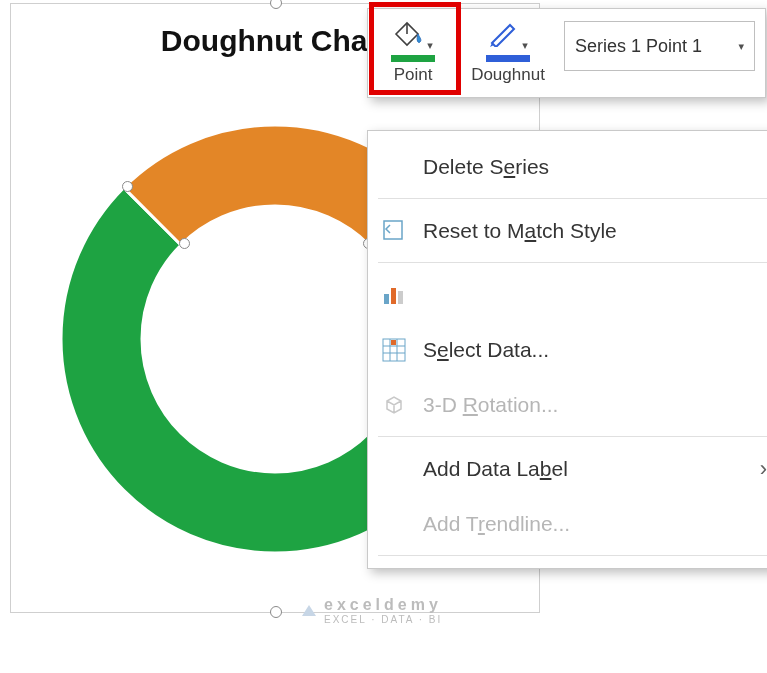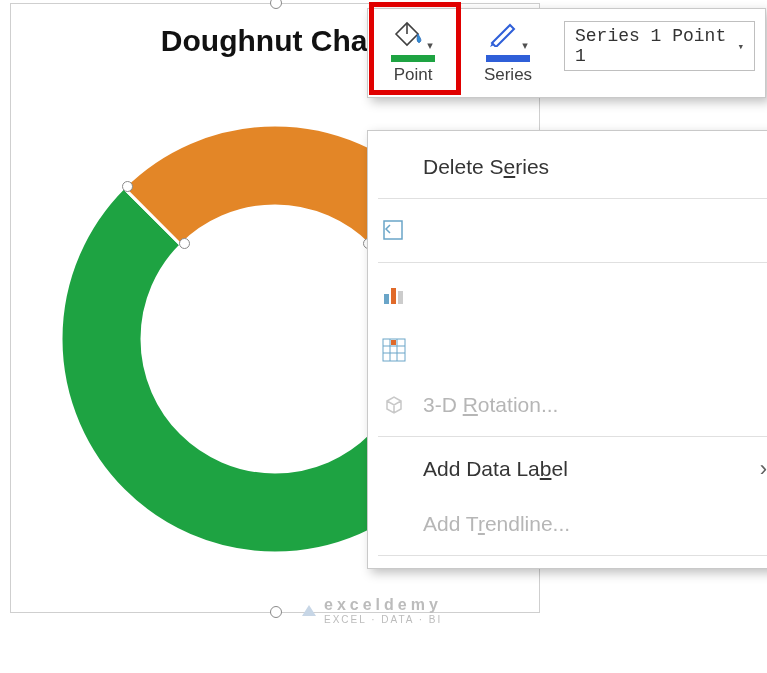--- a/index.html
+++ b/index.html
@@ -103,21 +103,20 @@
   .tb-elem-sel {
     display:flex;
     align-items:center;
     margin: 12px 10px 12px 6px;
     border: 1px solid #bfbfbf;
     padding: 0 10px;
     font-size: 18px;
     color: #333;
     height: 50px;
     flex: 1;
-    font-family: Liberation Mono, monospace;
   }
   .tb-elem-sel .drop-caret { margin-left: auto; }
 
   
   .ctx-menu {
     position: absolute;
     left: 367px;
     top: 130px;
     width: 411px;
     background: #fff;
@@ -214,21 +213,21 @@
     <span class="icon-row">
       <span>
         <svg width="30" height="26" viewBox="0 0 30 26">
           <path d="M4 22 L22 4 L26 8 L8 26 Z" fill="none" stroke="#2f5fd8" stroke-width="2"></path>
           <path d="M4 22 L2 26 L6 24 Z" fill="#2f5fd8"></path>
         </svg>
       </span>
       <span class="drop-caret">▾</span>
     </span>
     <span style="width:44px;height:7px;background:#2f5fd8;"></span>
-    <span>Series</span>
+    <span>Doughnut</span>
   </div>
 
   <div class="tb-elem-sel">
     <span>Series 1 Point 1</span>
     <span class="drop-caret">▾</span>
   </div>
 </div>
 
 <div class="ctx-menu">
   <div class="ctx-item">
@@ -236,20 +235,21 @@
     <span>Delete S<span class="ctx-accel">e</span>ries</span>
   </div>
   <div class="ctx-sep"></div>
   <div class="ctx-item">
     <span class="ctx-icon">
       <svg width="26" height="26" viewBox="0 0 26 26">
           <rect x="3" y="3" width="18" height="18" fill="none" stroke="#6aa5c8" stroke-width="1.5"></rect>
           <path d="M9 7 L5 11 L9 15" fill="none" stroke="#6aa5c8" stroke-width="1.5"></path>
         </svg>
     </span>
+    <span>Reset to M<span class="ctx-accel">a</span>tch Style</span>
   </div>
   <div class="ctx-sep"></div>
   <div class="ctx-item">
     <span class="ctx-icon">
       <svg width="26" height="26" viewBox="0 0 26 26">
           <rect x="3" y="12" width="5" height="10" fill="#6aa5c8"></rect>
           <rect x="10" y="6" width="5" height="16" fill="#e06a2a"></rect>
           <rect x="17" y="9" width="5" height="13" fill="#ccc"></rect>
         </svg>
     </span>
@@ -258,20 +258,21 @@
     <span class="ctx-icon">
       <svg width="26" height="26" viewBox="0 0 26 26">
           <rect x="2" y="2" width="22" height="22" fill="none" stroke="#6aa5c8"></rect>
           <line x1="2" y1="9" x2="24" y2="9" stroke="#6aa5c8"></line>
           <line x1="2" y1="16" x2="24" y2="16" stroke="#6aa5c8"></line>
           <line x1="9" y1="2" x2="9" y2="24" stroke="#6aa5c8"></line>
           <line x1="16" y1="2" x2="16" y2="24" stroke="#6aa5c8"></line>
           <rect x="10" y="3" width="5" height="5" fill="#e06a2a"></rect>
         </svg>
     </span>
+    <span>S<span class="ctx-accel">e</span>lect Data...</span>
   </div>
   <div class="ctx-item disabled">
     <span class="ctx-icon">
       <svg width="22" height="22" viewBox="0 0 22 22">
           <path d="M4 7 L11 3 L18 7 L18 15 L11 19 L4 15 Z M4 7 L11 11 L18 7 M11 11 L11 19" fill="none" stroke="#c8c8c8" stroke-width="1.5"></path>
         </svg>
     </span>
     <span>3-D <span class="ctx-accel">R</span>otation...</span>
   </div>
   <div class="ctx-sep"></div>

